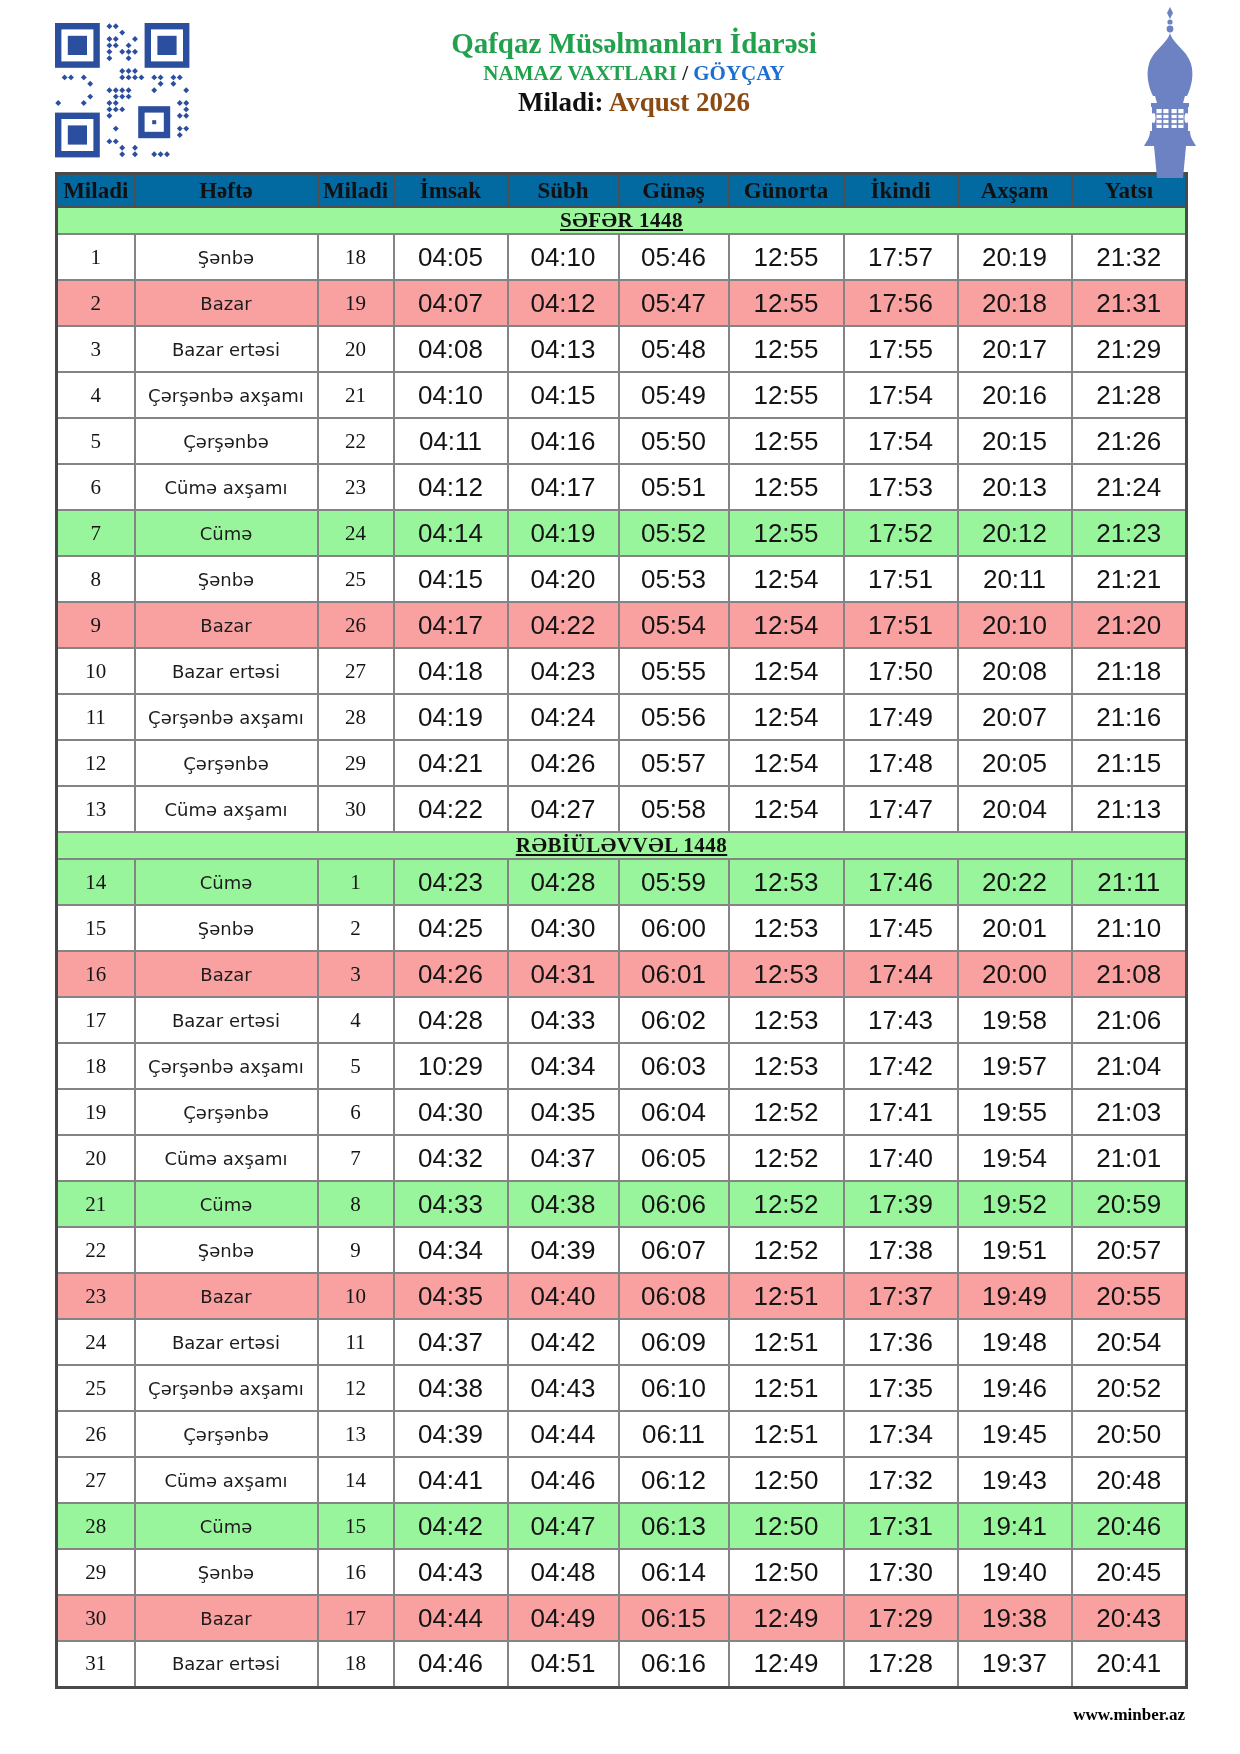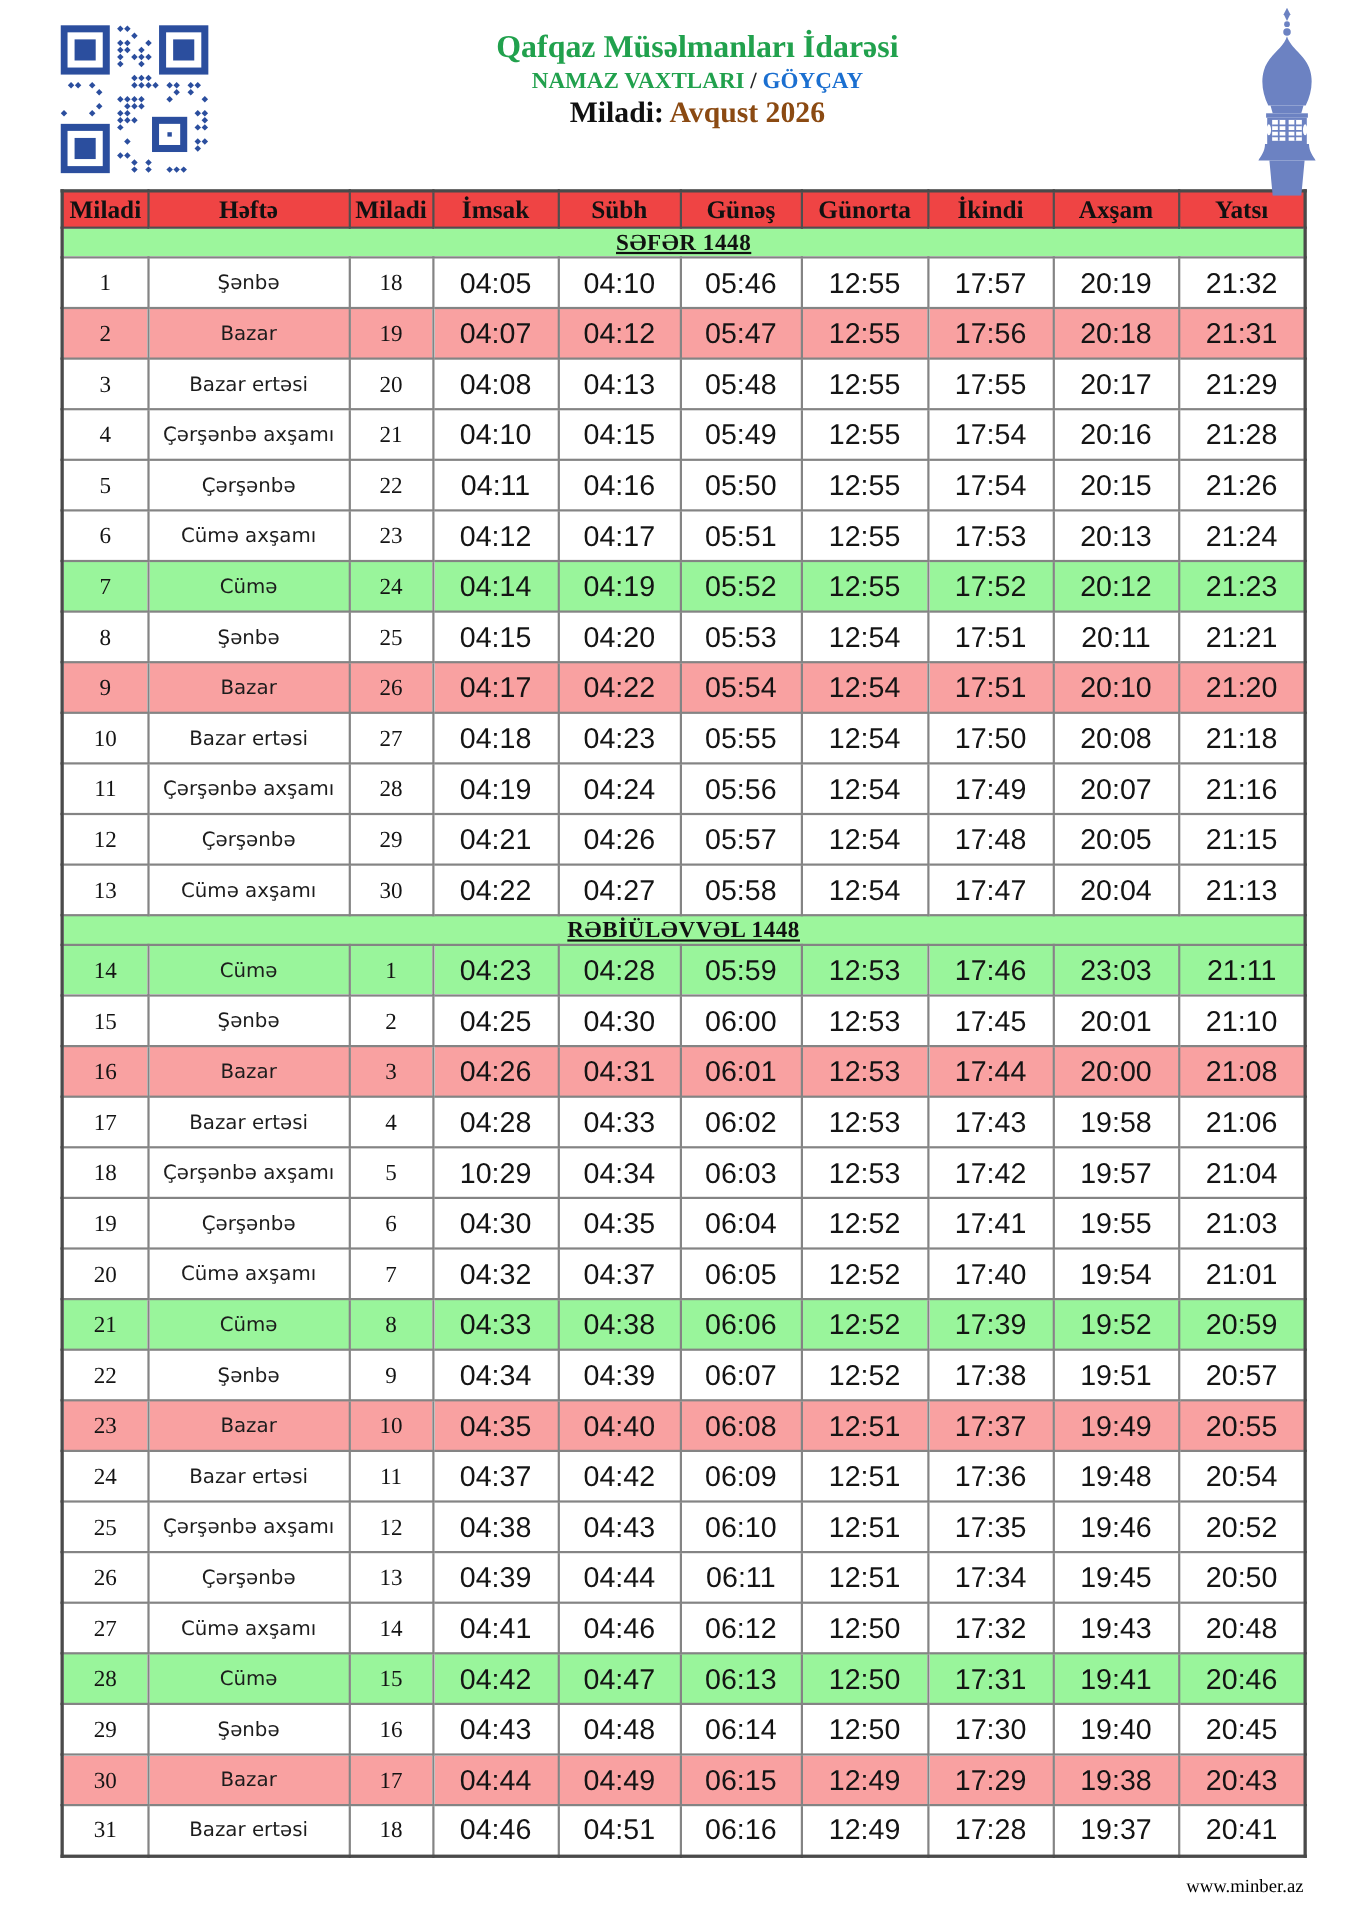--- a/index.html
+++ b/index.html
@@ -20,36 +20,36 @@
   .t2 .slash{color:#222;font-weight:bold;}
   .t2 .city{color:#1B6FD0;}
   .t3{font-size:27px;font-weight:bold;color:#101010;}
   .t3 .val{color:#8B4A12;}
   .t4{font-size:28px;font-weight:bold;color:#101010;}
   .t4 .val{color:#17A75B;}
   
   table.prayer{width:1130px;border-collapse:collapse;table-layout:fixed;border:3px solid #4a4a4a;}
   table.prayer th{
     font-family:"Liberation Serif",serif;font-size:23px;font-weight:bold;
-    border:2px solid #4f4f4f;height:31px;background:#ef4444;padding:0;
+    border:2px solid #4f4f4f;height:31px;background:#0369a1;padding:0;
   }
   table.prayer td{border:2px solid #848484;text-align:center;padding:0;overflow:hidden;}
   tr.data{height:46px;}
   td.sep{
     background:#9CF69C;font-family:"Liberation Serif",serif;font-weight:bold;
     font-size:21px;height:25px;letter-spacing:.5px;text-decoration:underline;
   }
   td.miladi,td.hicri{font-family:"Liberation Serif",serif;font-size:21px;color:#141414;}
   td.weekday{font-family:"DejaVu Sans",sans-serif;font-size:18px;color:#1c1c1c;}
   td.time{font-family:"Liberation Sans",sans-serif;font-size:26px;font-weight:400;color:#141414;}
   tr.friday{background:#99F59B;}
   tr.friday td.time{font-weight:normal;}
   tr.sunday{background:#F9A1A1;}
   
-  .footer{width:1130px;text-align:right;margin-top:16px;font-size:17px;font-weight:normal;color:#000;}
+  .footer{width:1130px;text-align:right;margin-top:16px;font-size:17px;font-weight:bold;color:#000;}
 </style>
 </head>
 <body>
 
 <div class="page">
 
   <div class="header">
     <div class="qr">
       <svg id="qrsvg" width="136" height="150" viewBox="0 0 136 150" xmlns="http://www.w3.org/2000/svg">
           <rect x="0" y="7" width="44.800000000000004" height="44.800000000000004" fill="#2B4E9E"></rect>
@@ -363,21 +363,21 @@
         </tr>
         <tr class="data friday">
           <td class="miladi">14</td>
           <td class="weekday">Cümə</td>
           <td class="hicri">1</td>
           <td class="time">04:23</td>
           <td class="time">04:28</td>
           <td class="time">05:59</td>
           <td class="time">12:53</td>
           <td class="time">17:46</td>
-          <td class="time">23:03</td>
+          <td class="time">20:22</td>
           <td class="time">21:11</td>
         </tr>
         <tr class="data">
           <td class="miladi">15</td>
           <td class="weekday">Şənbə</td>
           <td class="hicri">2</td>
           <td class="time">04:25</td>
           <td class="time">04:30</td>
           <td class="time">06:00</td>
           <td class="time">12:53</td>

